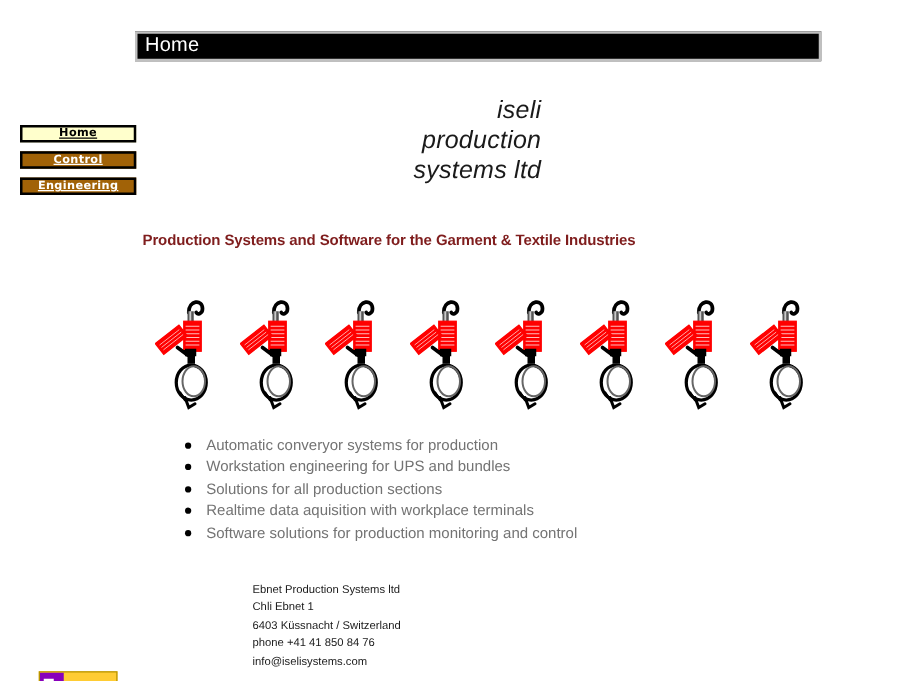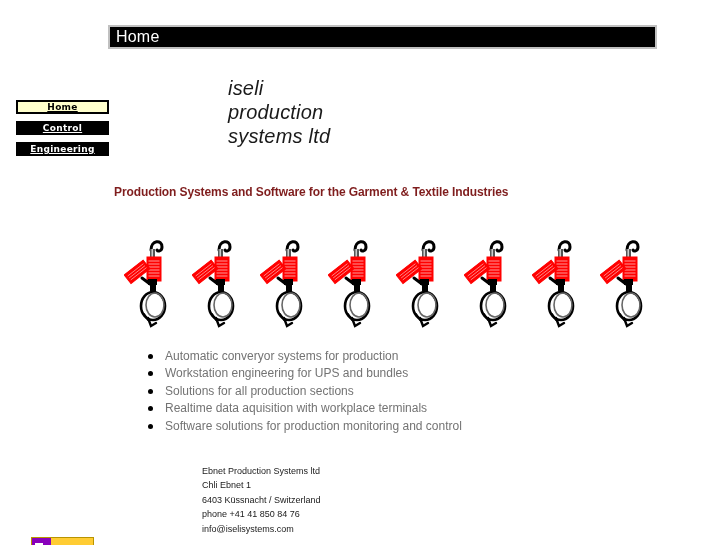--- a/index.html
+++ b/index.html
@@ -47,21 +47,21 @@
     top: 100px;
     width: 93px;
   }
   .nav-item {
     display: block;
     width: 93px;
     height: 14px;
     margin-bottom: 7px;
     border: 2px solid #000000;
     box-sizing: border-box;
-    background: #000000;
+    background: #a16207;
     color: #ffffff;
     font-family: "DejaVu Sans", sans-serif;
     font-size: 9px;
     font-weight: bold;
     text-align: center;
     line-height: 10px;
     text-decoration: underline;
     cursor: pointer;
     letter-spacing: 0.3px;
     overflow: hidden;
@@ -70,21 +70,21 @@
     background: #ffffcc;
     color: #000000;
   }
 
   
   .logo {
     position: absolute;
     left: 228px;
     top: 76px;
     width: 205px;
-    text-align: left;
+    text-align: right;
     font-family: "Liberation Sans", sans-serif;
     font-style: italic;
     font-size: 20px;
     line-height: 24px;
     color: #1a1a1a;
     letter-spacing: 0.2px;
   }
   .logo-line { display: block; }
 
   

